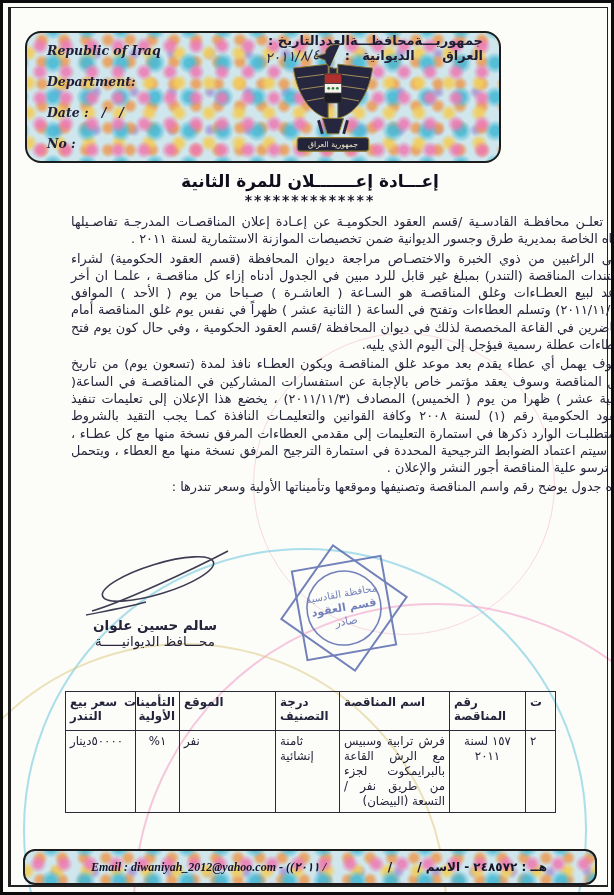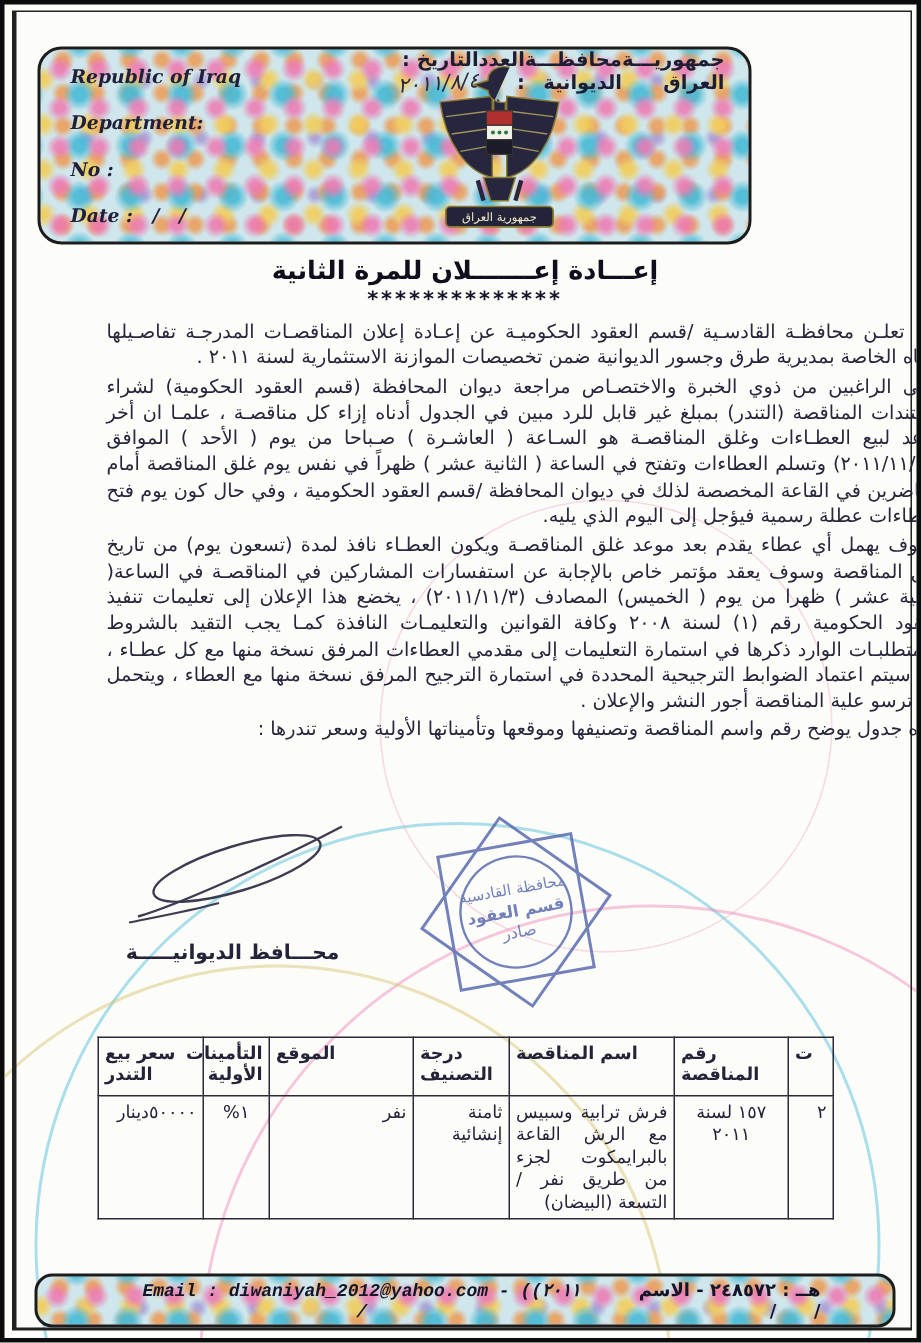--- a/index.html
+++ b/index.html
@@ -48,21 +48,21 @@
   .doc-title{font-size:17px; font-weight:bold; color:#0e0e1c; direction:rtl;}
   .stars{font-size:14px; font-weight:bold; letter-spacing:2px; color:#15152a; margin-top:1px;}
   .body-text{
     position:absolute; left:28px; top:210px; width:558px; direction:rtl;
     text-align:justify; font-size:12.8px; line-height:17.3px; color:#26263c; z-index:2;margin-left:40px;
   }
   .body-text p{margin:0 0 2px 0;}
   .body-text p.indent{text-indent:26px;}
   .sig-block{position:absolute; left:52px; top:542px; width:200px; text-align:center; z-index:2;}
   .sig-name{font-size:13.5px; font-weight:bold; direction:rtl; color:#23233a; margin-top:-10px;}
-  .sig-title{font-size:13.5px; font-weight:bold; direction:rtl; color:#23233a;}
+  .sig-title{font-size:13.5px; font-weight:normal; direction:rtl; color:#23233a;}
   .stamp{
     position:absolute; left:266px; top:530px; width:150px; height:150px;
     transform:rotate(-10deg); z-index:3; opacity:.85;
   }
   .stamp-text{
     position:absolute; left:0; top:0; width:150px; height:150px;
     display:flex; flex-direction:column; align-items:center; justify-content:center;
     color:#5b6cb0; direction:rtl; text-align:center; line-height:14px;
   }
   .stamp-text .s1{font-size:10px;} .stamp-text .s2{font-size:11px; font-weight:bold;}
@@ -73,49 +73,49 @@
   .arc.a3{width:520px;height:520px;left:-80px;top:640px;border:2px solid rgba(214,194,106,.45);}
   .arc.a4{width:300px;height:300px;left:250px;top:330px;border:1px solid rgba(238,150,174,.35);}
   .tenders{position:absolute; left:62px; top:688px; z-index:2;}
   table.tbl{
     border-collapse:collapse; table-layout:fixed; width:490px; direction:rtl;
     font-size:11.8px; color:#23233a;
   }
   .tbl th,.tbl td{border:1.4px solid #2a2a38; padding:3px 4px; vertical-align:top;}
   .tbl th{font-weight:bold; text-align:left; line-height:14px; height:32px;}
   .tbl td{line-height:15px;}
-  .td-c{text-align:right;}
+  .td-c{text-align:left;}
   .td-mid{vertical-align:middle; text-align:center;}
   .td-just{text-align:justify; text-align-last:right;}
   .footer-band{
     position:absolute; left:20px; top:846px; width:574px; height:36px;
     border:2px solid #1c1c1c; border-radius:12px; box-sizing:border-box; z-index:2;
     display:flex; align-items:center; justify-content:space-between;
     padding:0 48px 0 66px; font-size:12px; font-weight:bold; color:#15152a;
   }
-  .footer-email{font-family:Liberation Mono, monospace; font-style:italic;text-align:center;}
+  .footer-email{font-family:Liberation Serif, serif; font-style:italic;}
   .footer-phone{direction:rtl;}
 </style>
 </head>
 <body>
 
 <div class="page">
   <div class="page-frame"></div>
 
   <div class="arc a1"></div>
   <div class="arc a2"></div>
   <div class="arc a3"></div>
   <div class="arc a4"></div>
 
   <div class="header-band pattern">
     <div class="hdr-en">
       <div>Republic of Iraq</div>
       <div>Department:</div>
+      <div>Date :&nbsp;&nbsp;&nbsp;/&nbsp;&nbsp;&nbsp;/</div>
       <div>No :</div>
-      <div>Date :&nbsp;&nbsp;&nbsp;/&nbsp;&nbsp;&nbsp;/</div>
     </div>
 
     <div class="emblem">
       <svg viewBox="0 0 110 120" width="108" height="116">
 
         <path d="M14,28 L50,24 L50,80 C32,76 18,56 14,28 Z" fill="#26263e" stroke="#8a7a30" stroke-width="1"></path>
         <path d="M96,28 L60,24 L60,80 C78,76 92,56 96,28 Z" fill="#26263e" stroke="#8a7a30" stroke-width="1"></path>
         <g stroke="#a4925a" stroke-width="1">
           <line x1="18" y1="38" x2="50" y2="34"></line>
             <line x1="22" y1="50" x2="50" y2="46"></line>
@@ -167,20 +167,21 @@
     <p>وسوف يهمل أي عطاء يقدم بعد موعد غلق المناقصـة ويكون العطـاء نافذ لمدة (تسعون يوم) من تاريخ غلق المناقصة وسوف يعقد مؤتمر خاص بالإجابة عن استفسارات المشاركين في المناقصـة في الساعة( الثانية عشر ) ظهرا من يوم ( الخميس) المصادف (٢٠١١/١١/٣) ، يخضع هذا الإعلان إلى تعليمات تنفيذ العقود الحكومية رقم (١) لسنة ٢٠٠٨ وكافة القوانين والتعليمـات النافذة كمـا يجب التقيد بالشروط والمتطلبـات الوارد ذكرها في استمارة التعليمات إلى مقدمي العطاءات المرفق نسخة منها مع كل عطـاء ، كما سيتم اعتماد الضوابط الترجيحية المحددة في استمارة الترجيح المرفق نسخة منها مع العطاء ، ويتحمل من ترسو علية المناقصة أجور النشر والإعلان .</p>
     <p>أدناه جدول يوضح رقم واسم المناقصة وتصنيفها وموقعها وتأميناتها الأولية وسعر تندرها :</p>
   </div>
 
   <div class="sig-block">
     <svg width="170" height="78" viewBox="0 0 170 78">
       <ellipse cx="88" cy="34" rx="58" ry="15" transform="rotate(-17 88 34)" fill="none" stroke="#3c3c52" stroke-width="1.6"></ellipse>
       <path d="M22,66 C50,58 120,26 158,6" fill="none" stroke="#3c3c52" stroke-width="1.6"></path>
       <path d="M16,70 C36,66 58,62 76,57" fill="none" stroke="#3c3c52" stroke-width="1.4"></path>
     </svg>
+    <div class="sig-name">سالم حسين علوان</div>
     <div class="sig-title">محـــافظ الديوانيـــــة</div>
   </div>
 
   <div class="stamp">
     <svg width="150" height="150" viewBox="0 0 150 150">
       <rect x="30" y="30" width="90" height="90" fill="none" stroke="#5b6cb0" stroke-width="2"></rect>
       <rect x="30" y="30" width="90" height="90" fill="none" stroke="#5b6cb0" stroke-width="2" transform="rotate(45 75 75)"></rect>
       <circle cx="75" cy="75" r="37" fill="none" stroke="#5b6cb0" stroke-width="1.6"></circle>
     </svg>
     <div class="stamp-text">

